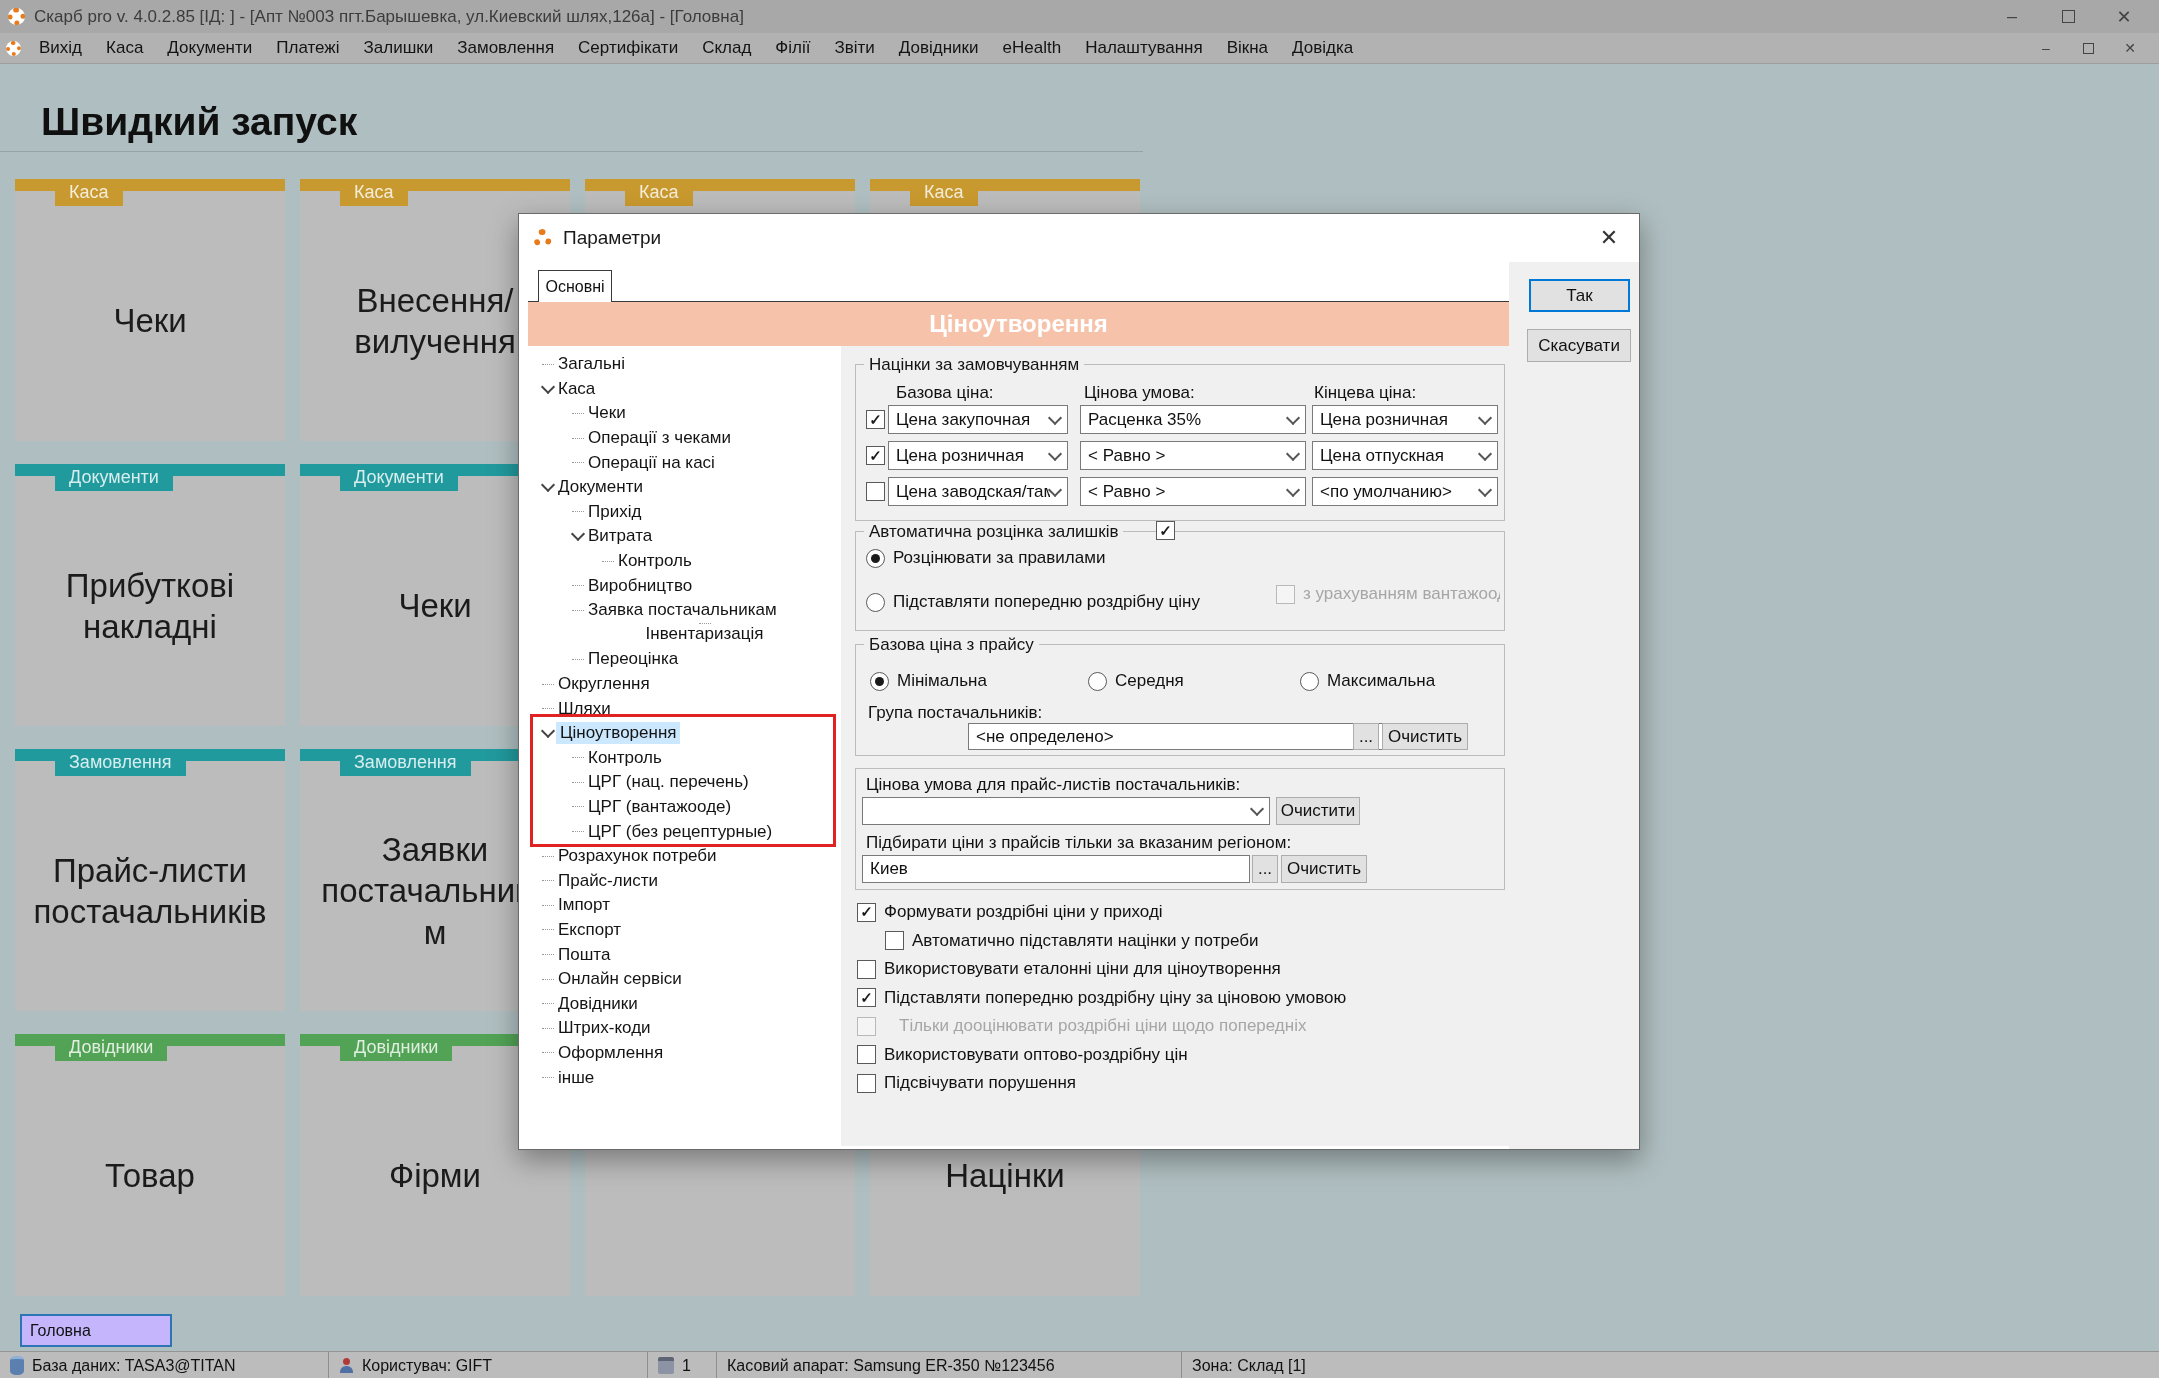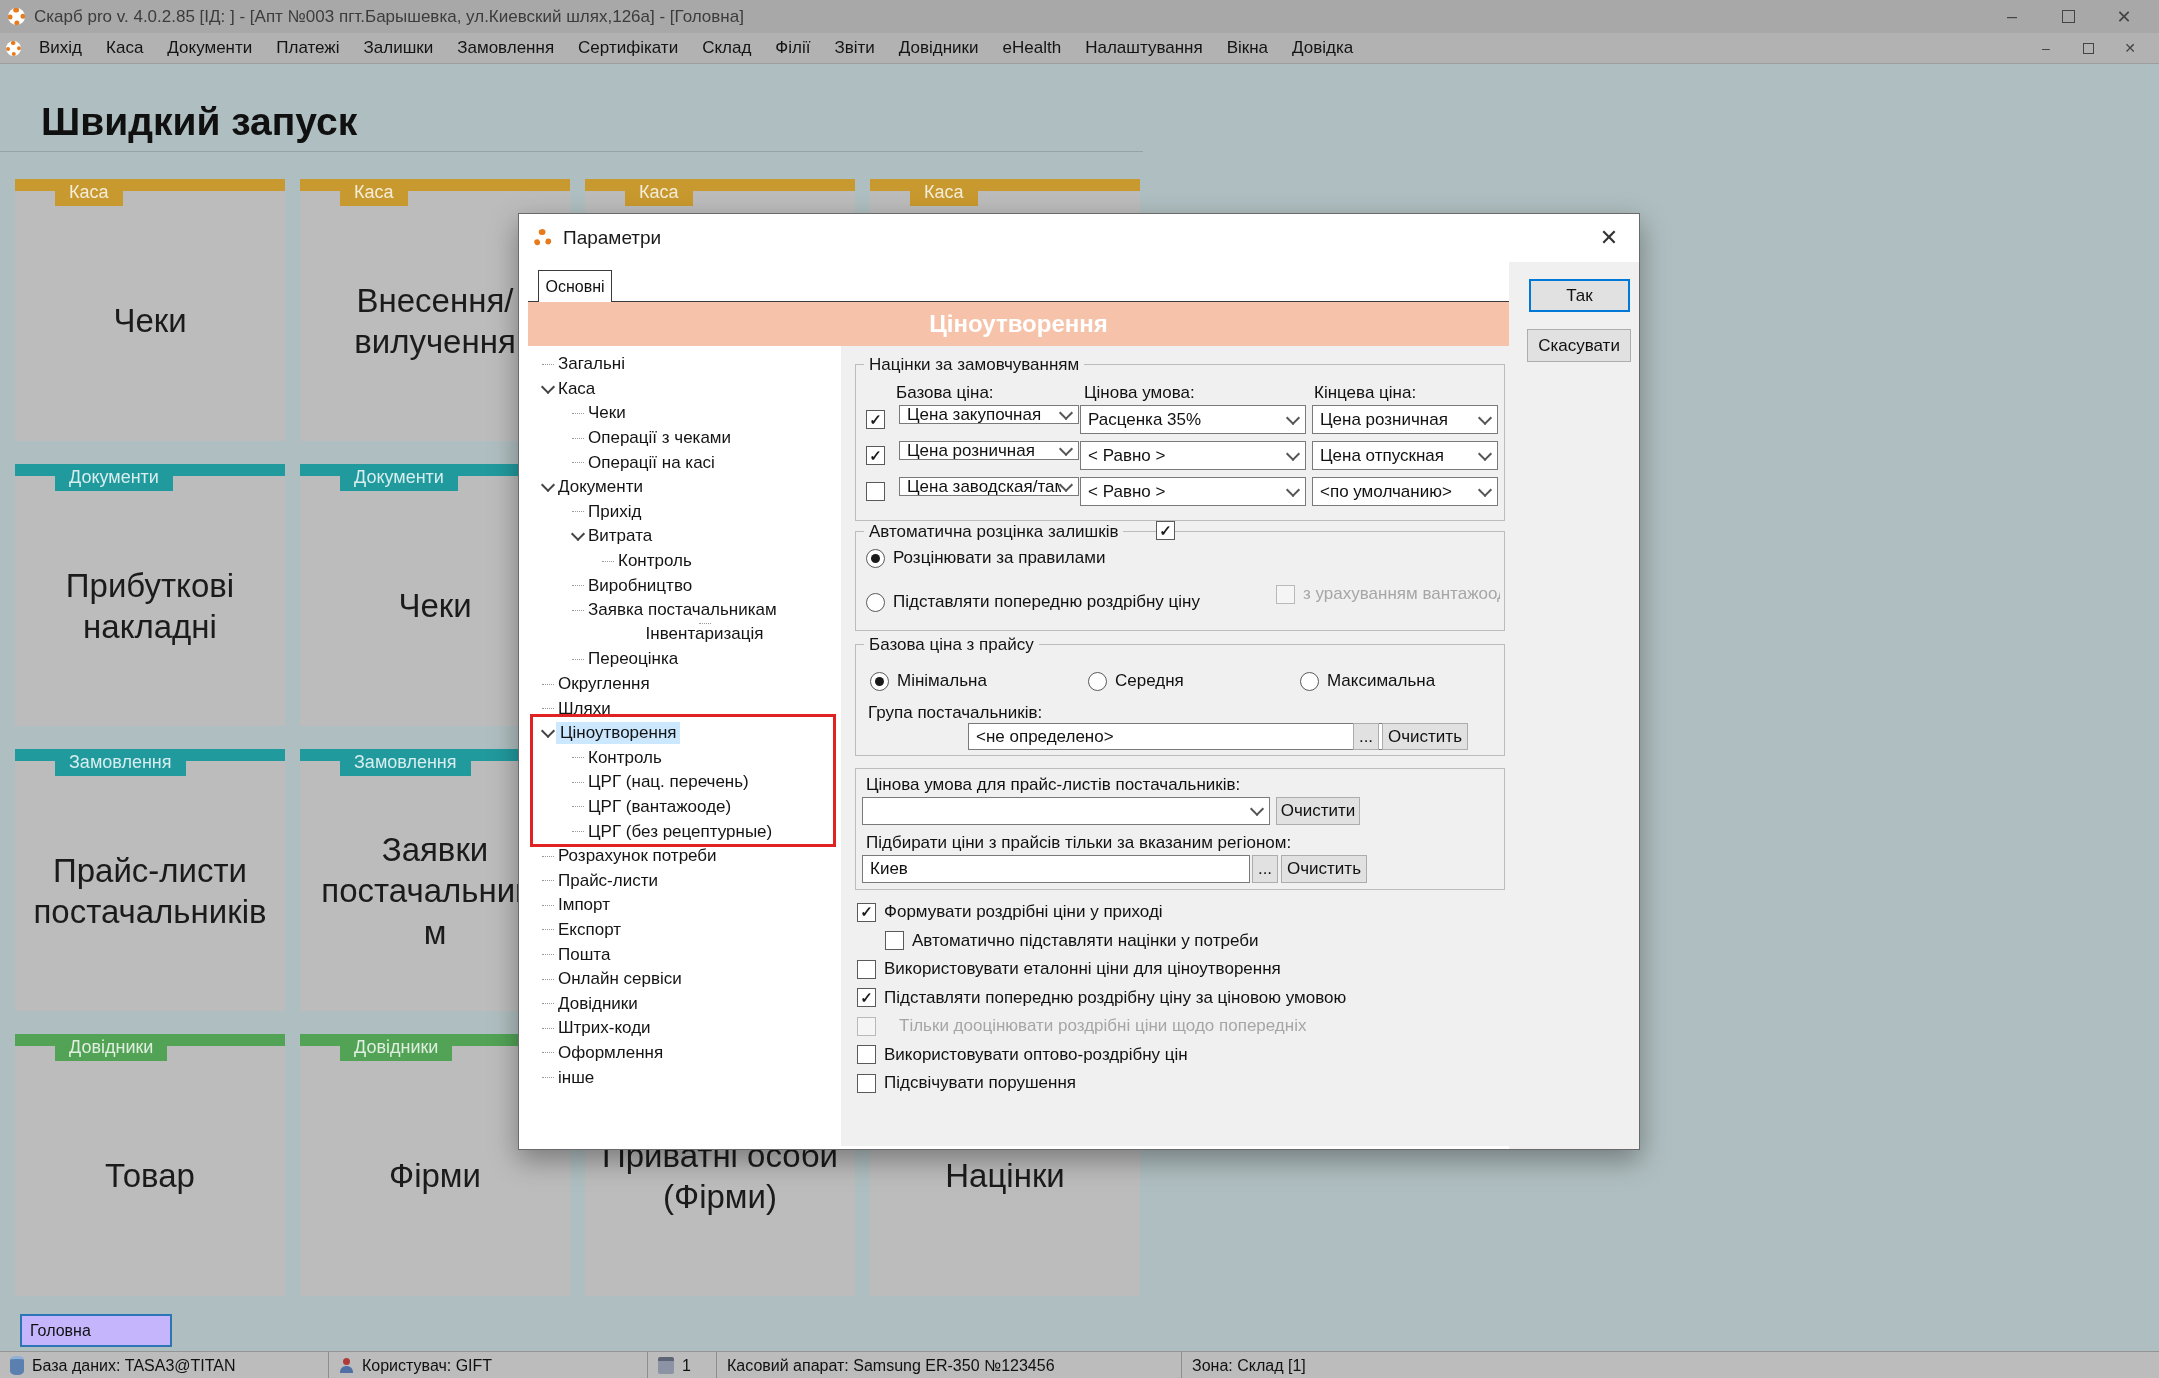--- a/index.html
+++ b/index.html
@@ -96,21 +96,21 @@
                     background:#1a1a1a;border-radius:50%}
   .combo,.field{background:#fff;border:1px solid #7a7a7a;box-sizing:border-box;display:flex;
                 align-items:center;padding:0 7px;font-size:17px;color:#111;white-space:nowrap;overflow:hidden}
   .chev{width:8px;height:8px;border-right:2px solid #555;border-bottom:2px solid #555;
         transform:rotate(45deg);margin-left:auto;margin-top:-4px;flex:0 0 auto}
   .ctext{overflow:hidden;text-overflow:clip;white-space:nowrap}
   .inline-label{display:flex;align-items:center;gap:8px;position:absolute;white-space:nowrap}
   .gray{color:#a6a6a6}
   .mrow{position:absolute;left:0;height:30px;width:100%}
   .mrow .cb{position:absolute;left:10px;top:5px}
-  .m-c1{position:absolute;left:43px;top:0;width:180px;height:19px}
+  .m-c1{position:absolute;left:32px;top:0;width:180px;height:29px}
   .m-c2{position:absolute;left:224px;top:0;width:226px;height:29px}
   .m-c3{position:absolute;left:456px;top:0;width:186px;height:29px}
   .hdr{position:absolute;top:18px;font-size:17px}
   .cbrow{position:absolute;display:flex;align-items:center;gap:8px;white-space:nowrap}
 </style>
 </head>
 <body>
 
 <div class="titlebar">
   <span class="logo"></span>
@@ -201,21 +201,20 @@
       <div class="tile-label">Товар</div>
     </div>
     <div class="tile" style="left: 300px; top: 1034px;">
       <div class="tile-strip" style="background: rgb(82, 163, 86);"></div>
       <div class="tile-badge" style="background: rgb(82, 163, 86);">Довідники</div>
       <div class="tile-label">Фірми</div>
     </div>
     <div class="tile" style="left: 585px; top: 1034px;">
       <div class="tile-strip" style="background: rgb(82, 163, 86);"></div>
       <div class="tile-badge" style="background: rgb(82, 163, 86);">Довідники</div>
-      <div class="tile-label">Приватні особи (Фірми)</div>
     </div>
     <div class="tile" style="left: 870px; top: 1034px;">
       <div class="tile-strip" style="background: rgb(82, 163, 86);"></div>
       <div class="tile-badge" style="background: rgb(82, 163, 86);">Довідники</div>
       <div class="tile-label">Націнки</div>
     </div>
   </div>
 
 <div class="home-tab">Головна</div>
 

